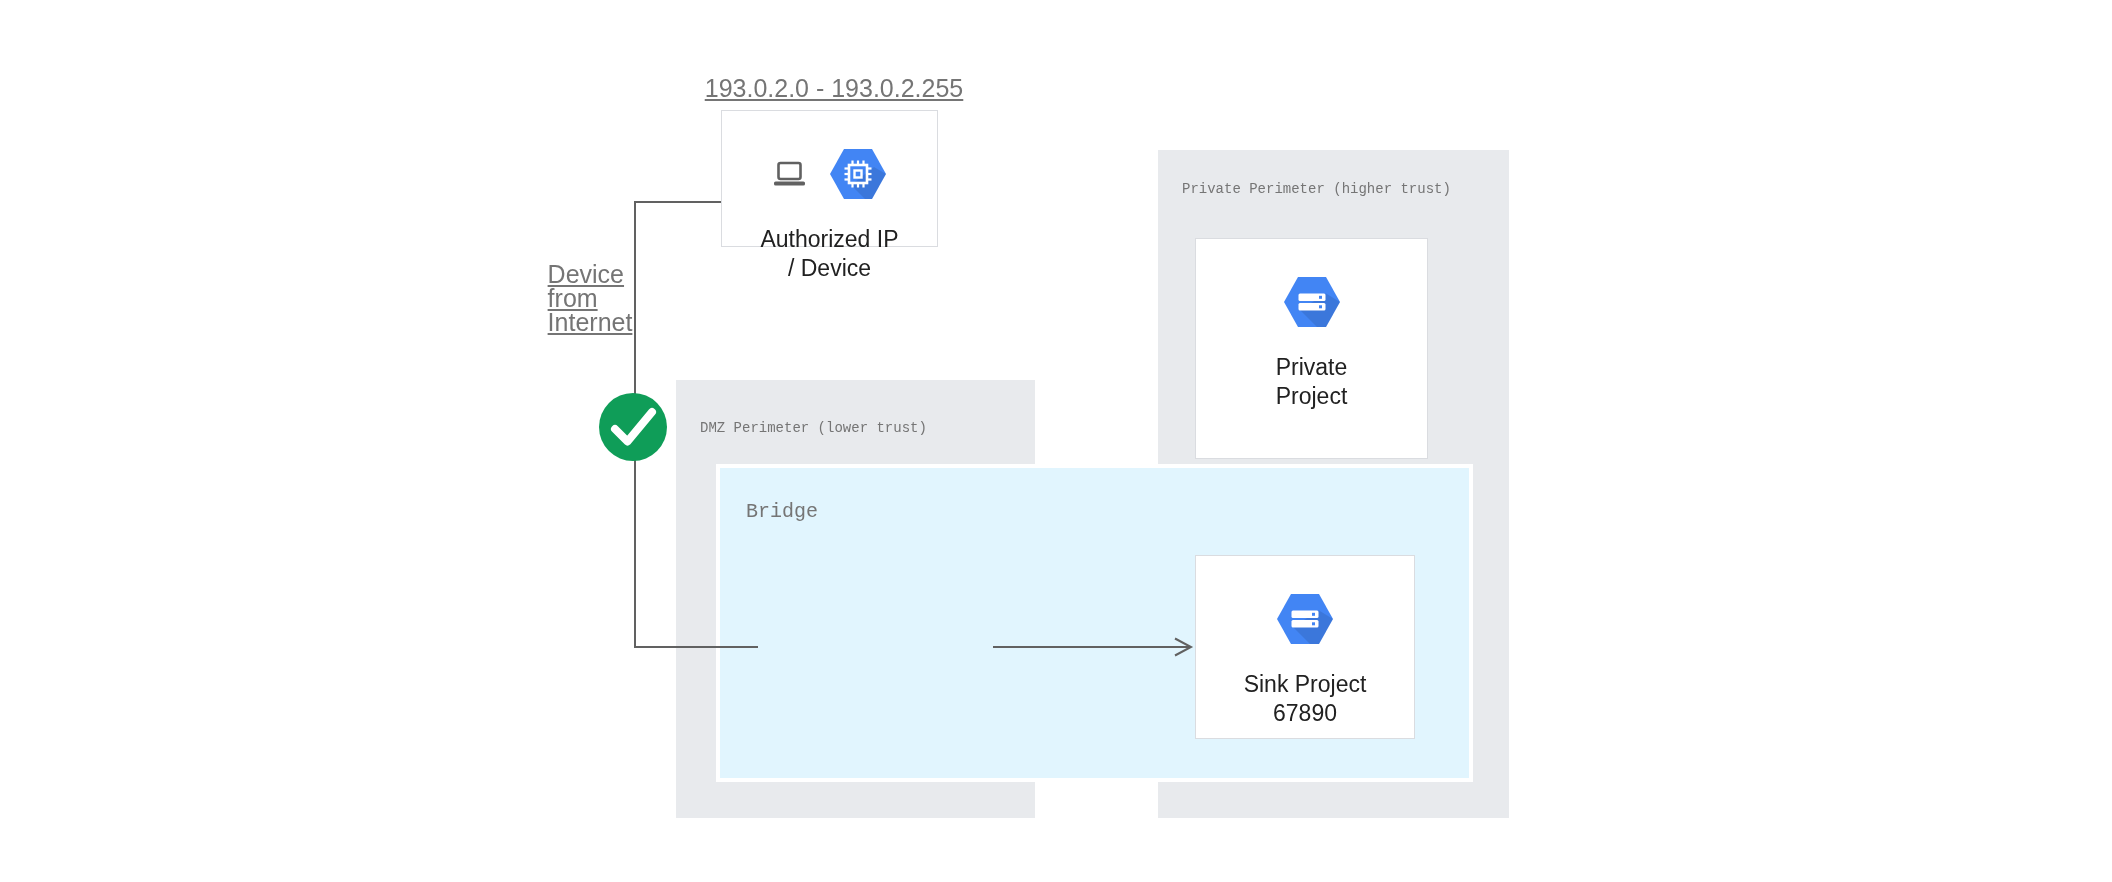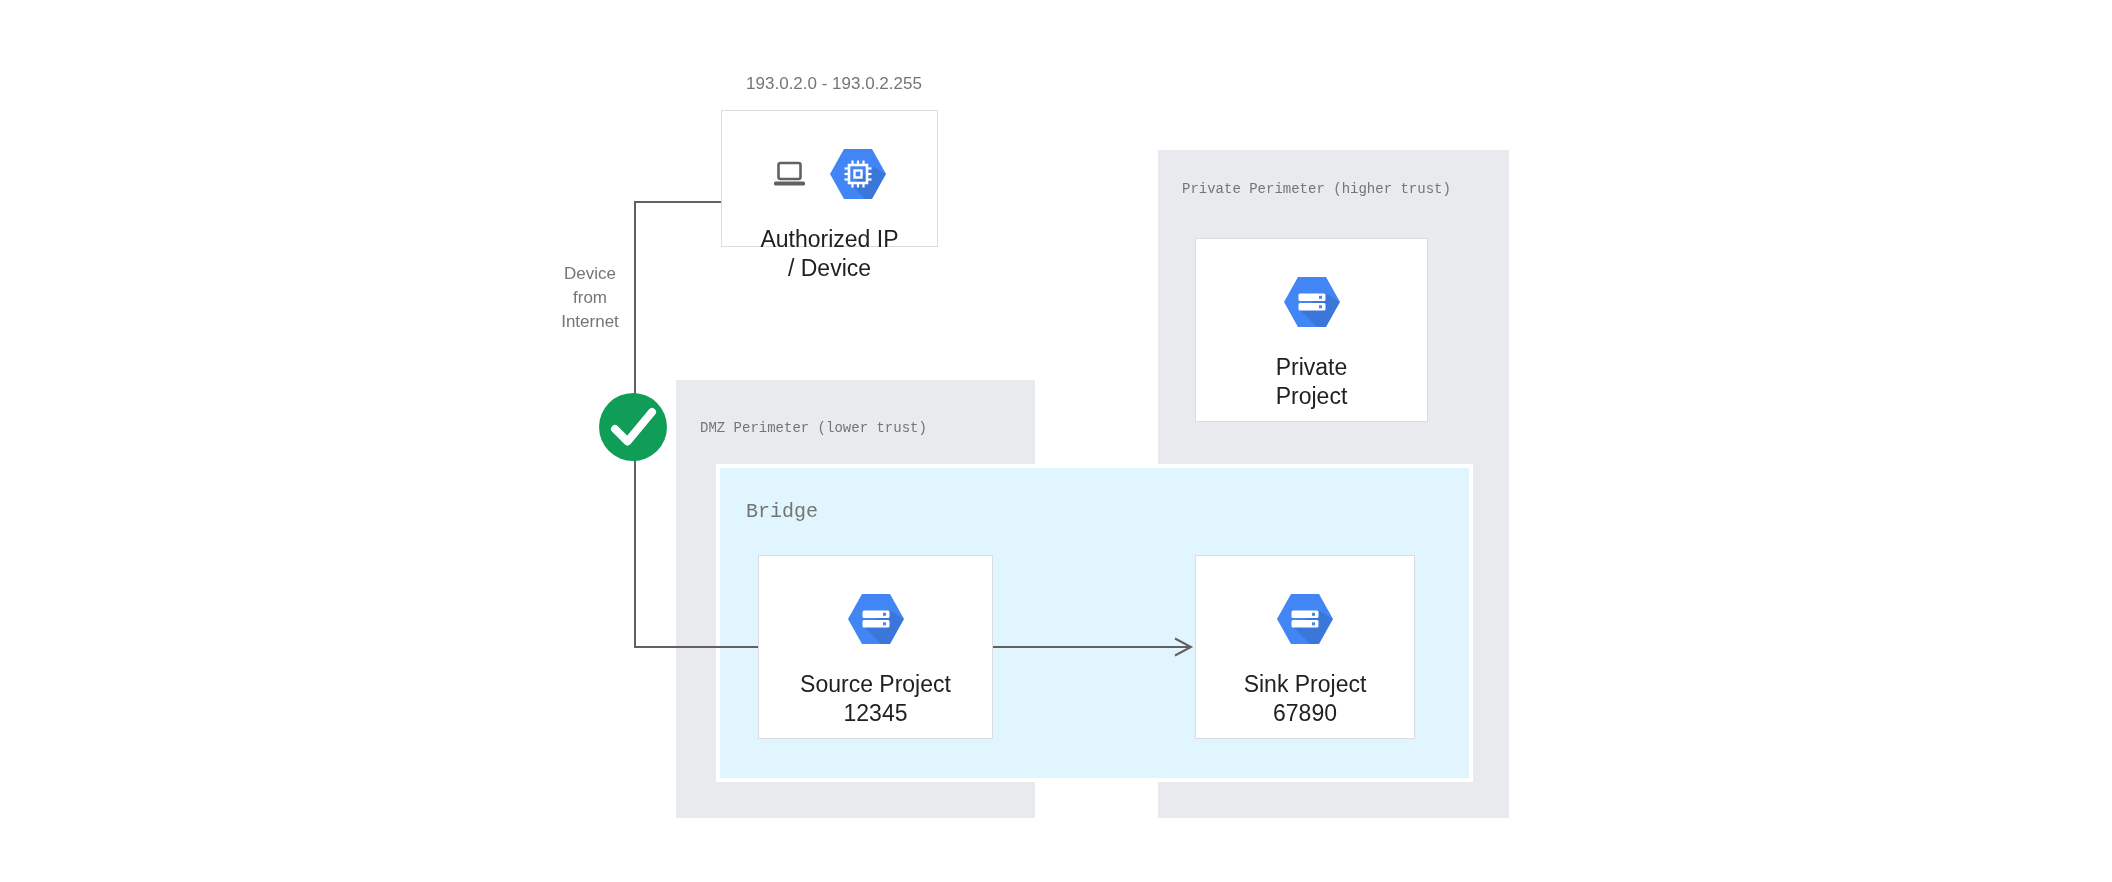--- a/index.html
+++ b/index.html
@@ -69,21 +69,21 @@
 
   .node {
     position: absolute;
     background: var(--node-bg);
     border: 1px solid var(--node-border);
     z-index: 4;
   }
   .authorized-node { left: 721px;  top: 110px; width: 217px; height: 137px; }
   .source-node     { left: 758px;  top: 555px; width: 235px; height: 184px; }
   .sink-node       { left: 1195px; top: 555px; width: 220px; height: 184px; }
-  .privproj-node   { left: 1195px; top: 238px; width: 233px; height: 184px; }
+  .privproj-node   { left: 1195px; top: 238px; width: 233px; height: 221px; }
 
   .node-icon-row {
     position: absolute;
     left: 0; top: 38px;
     width: 100%; height: 50px;
     display: flex;
     align-items: center;
     justify-content: center;
     gap: 24px;
   }
@@ -93,23 +93,24 @@
     width: 100%;
     text-align: center;
     font-size: 23px;
     line-height: 29px;
     color: var(--text-dark);
   }
 
   .float-label {
     position: absolute;
     color: var(--label-gray);
-    font-size: 17px;
-    text-align: center;
+    font-size: 25px;
+    text-align: left;
     z-index: 2;
+    text-decoration: underline;
   }
   .ip-label {
     left: 834px; top: 74px;
     transform: translateX(-50%);
     white-space: nowrap;
   }
   .access-label {
     left: 590px; top: 262px;
     transform: translateX(-50%);
     line-height: 24px;
@@ -176,36 +177,20 @@
           <line x1="37" y1="30.5" x2="41.5" y2="30.5"></line>
         </g>
       </svg>
     </div>
     <div class="node-label">
       <div>Authorized IP</div>
       <div>/ Device</div>
     </div>
   </div>
 
-  <div class="node source-node">
-    <div class="node-icon-row">
-      <svg width="56" height="50" viewBox="0 0 56 50">
-        <polygon points="0,25 14,0 42,0 56,25 42,50 14,50" fill="var(--hexagon-blue)"></polygon>
-        <path d="M16,33 L33,50 L42,50 L56,25 L42,16.5 Z" fill="#000000" opacity="0.10"></path>
-        <rect x="14.5" y="16.5" width="27" height="7.5" rx="1.5" fill="#FFFFFF"></rect>
-        <rect x="14.5" y="26" width="27" height="7.5" rx="1.5" fill="#FFFFFF"></rect>
-        <rect x="35" y="18.8" width="3" height="3" fill="var(--hexagon-blue)"></rect>
-        <rect x="35" y="28.3" width="3" height="3" fill="var(--hexagon-blue)"></rect>
-      </svg>
-    </div>
-    <div class="node-label">
-      <div>Source Project</div>
-      <div>12345</div>
-    </div>
-  </div>
 
   <div class="node sink-node">
     <div class="node-icon-row">
       <svg width="56" height="50" viewBox="0 0 56 50">
         <polygon points="0,25 14,0 42,0 56,25 42,50 14,50" fill="var(--hexagon-blue)"></polygon>
         <path d="M16,33 L33,50 L42,50 L56,25 L42,16.5 Z" fill="#000000" opacity="0.10"></path>
         <rect x="14.5" y="16.5" width="27" height="7.5" rx="1.5" fill="#FFFFFF"></rect>
         <rect x="14.5" y="26" width="27" height="7.5" rx="1.5" fill="#FFFFFF"></rect>
         <rect x="35" y="18.8" width="3" height="3" fill="var(--hexagon-blue)"></rect>
         <rect x="35" y="28.3" width="3" height="3" fill="var(--hexagon-blue)"></rect>

